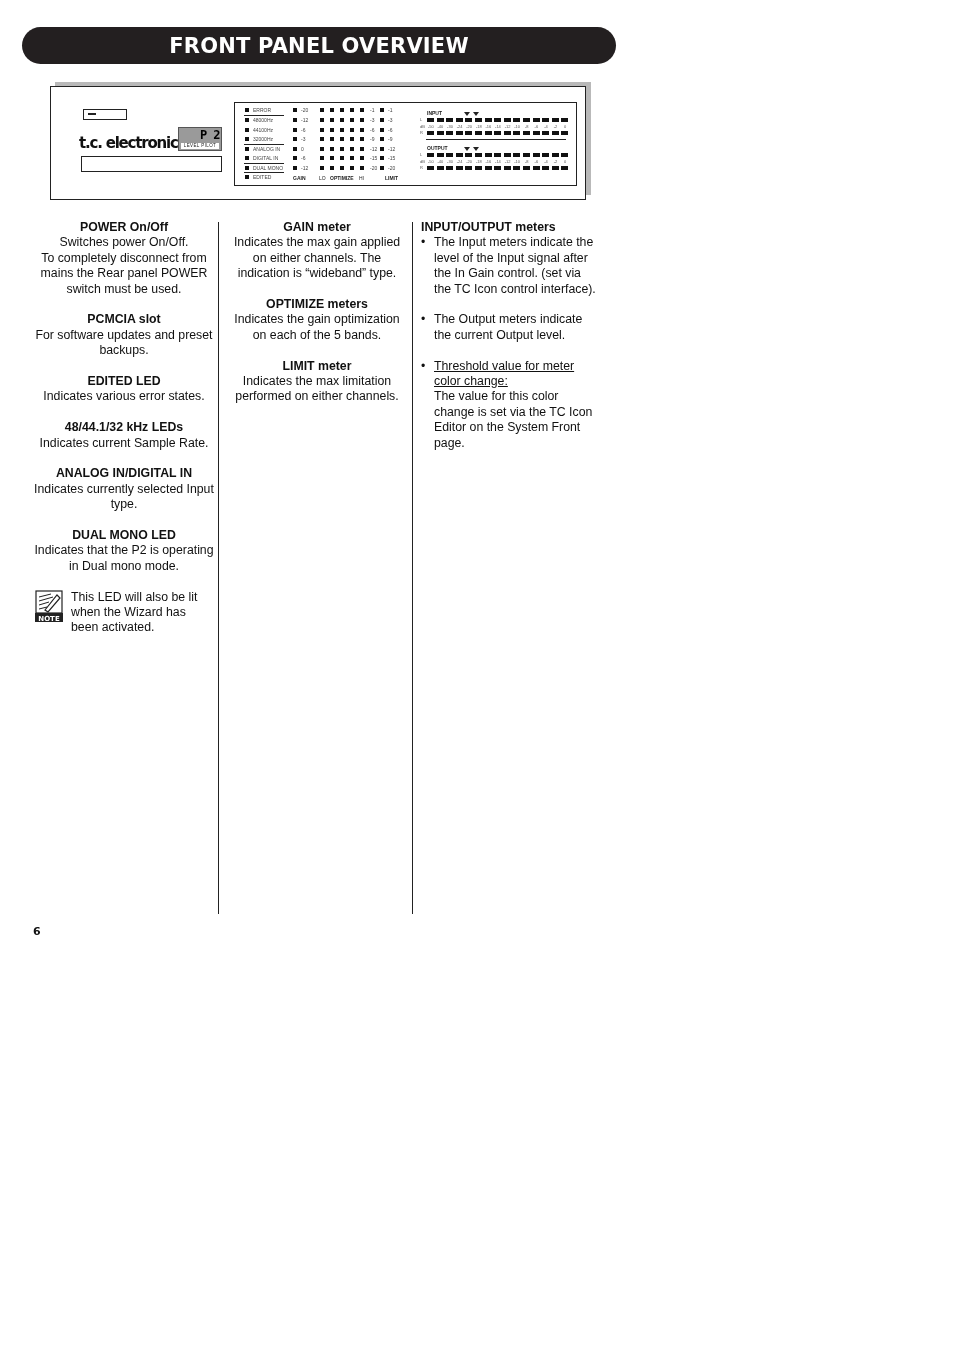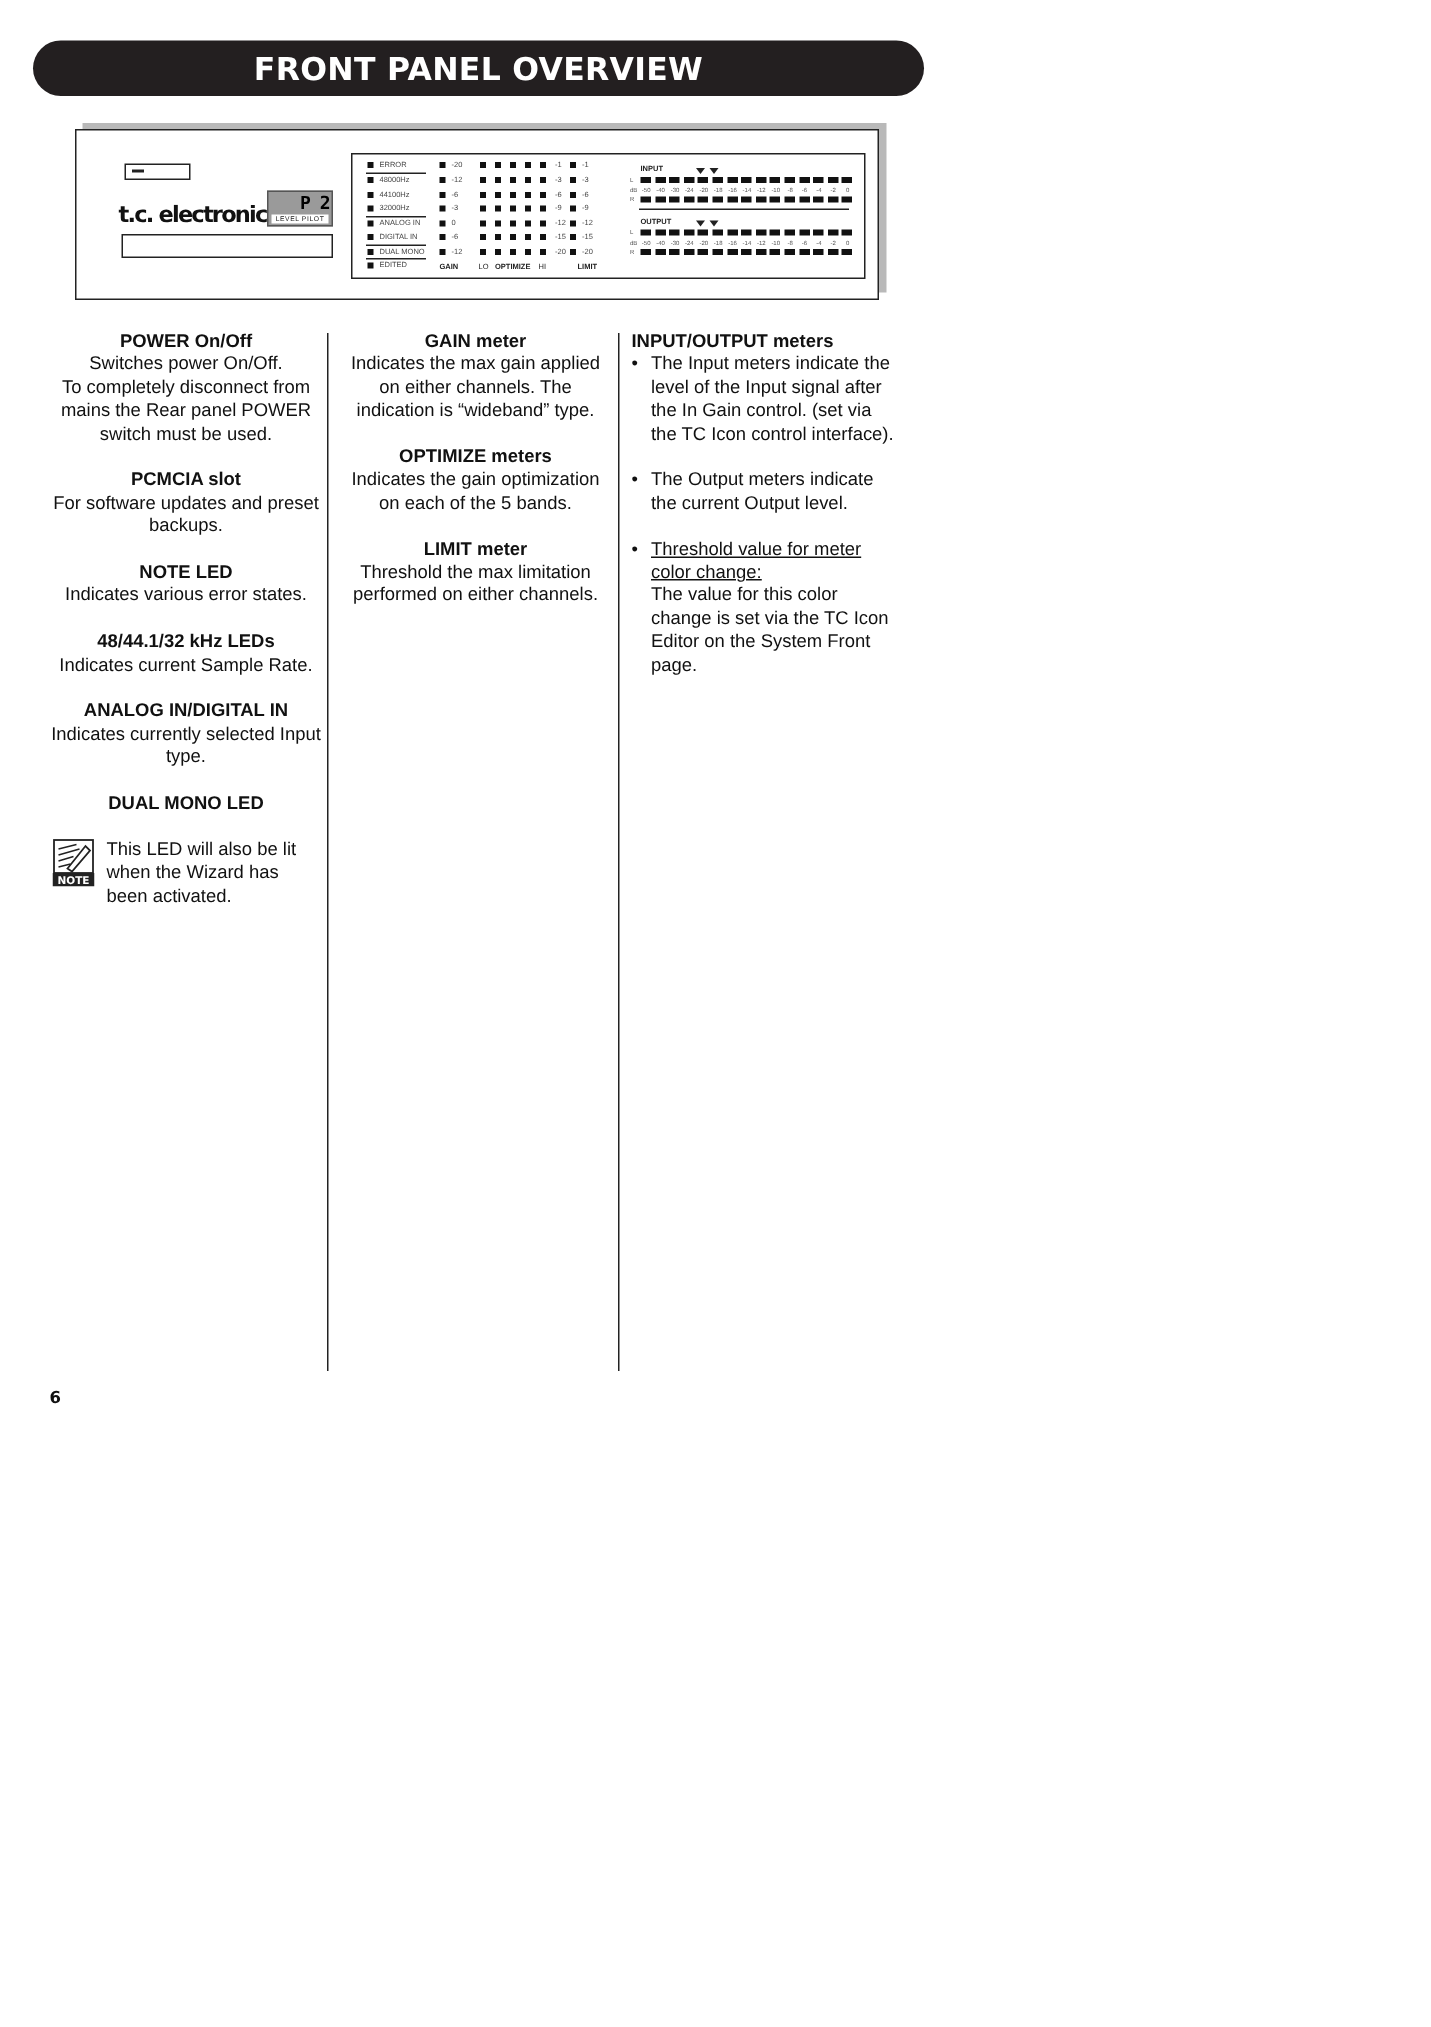--- a/index.html
+++ b/index.html
@@ -357,33 +357,34 @@
   <div class="sec">
     <h3>POWER On/Off</h3>
     <p>Switches power On/Off.</p>
     <p>To completely disconnect from mains the Rear panel POWER switch must be used.</p>
   </div>
   <div class="sec">
     <h3>PCMCIA slot</h3>
     <p>For software updates and preset backups.</p>
   </div>
   <div class="sec">
-    <h3>NOTE LED</h3>
+    <h3>EDITED LED</h3>
     <p>Indicates various error states.</p>
   </div>
   <div class="sec">
     <h3>48/44.1/32 kHz LEDs</h3>
     <p>Indicates current Sample Rate.</p>
   </div>
   <div class="sec">
     <h3>ANALOG IN/DIGITAL IN</h3>
     <p>Indicates currently selected Input type.</p>
   </div>
   <div class="sec">
     <h3>DUAL MONO LED</h3>
+    <p>Indicates that the P2 is operating in Dual mono mode.</p>
   </div>
   <div class="note">
     <div class="note-icon">
       <svg width="28" height="32" viewBox="0 0 28 32">
         <rect x="1" y="1" width="26" height="22" fill="#fff" stroke="#222" stroke-width="1.2"></rect>
         <path d="M4 7 L16 4 M4 11 L18 7 M4 15 L14 12 M4 19 L12 17" stroke="#222" stroke-width="1"></path>
         <path d="M10 20 L22 5 L25 8 L13 22 Z" fill="#fff" stroke="#222" stroke-width="1.2"></path>
         <rect x="0" y="23" width="28" height="9" fill="#222"></rect>
         <text x="14" y="30.5" font-size="7" font-weight="bold" fill="#fff" text-anchor="middle" font-family="DejaVu Sans, sans-serif">NOTE</text>
       </svg>
@@ -398,21 +399,21 @@
   <div class="sec">
     <h3>GAIN meter</h3>
     <p>Indicates the max gain applied on either channels. The indication is “wideband” type.</p>
   </div>
   <div class="sec">
     <h3>OPTIMIZE meters</h3>
     <p>Indicates the gain optimization on each of the 5 bands.</p>
   </div>
   <div class="sec">
     <h3>LIMIT meter</h3>
-    <p>Threshold the max limitation performed on either channels.</p>
+    <p>Indicates the max limitation performed on either channels.</p>
   </div>
 </div>
 
 <div class="vline" style="left:412px"></div>
 
 <div class="col col3">
   <div style="margin-bottom:0">
     <h3 style="margin:0;font-size:12.3px;line-height:15.4px">INPUT/OUTPUT meters</h3>
   </div>
   <div class="bul"><span>The Input meters indicate the level of the Input signal after the In Gain control. (set via the TC Icon control interface).</span></div>

